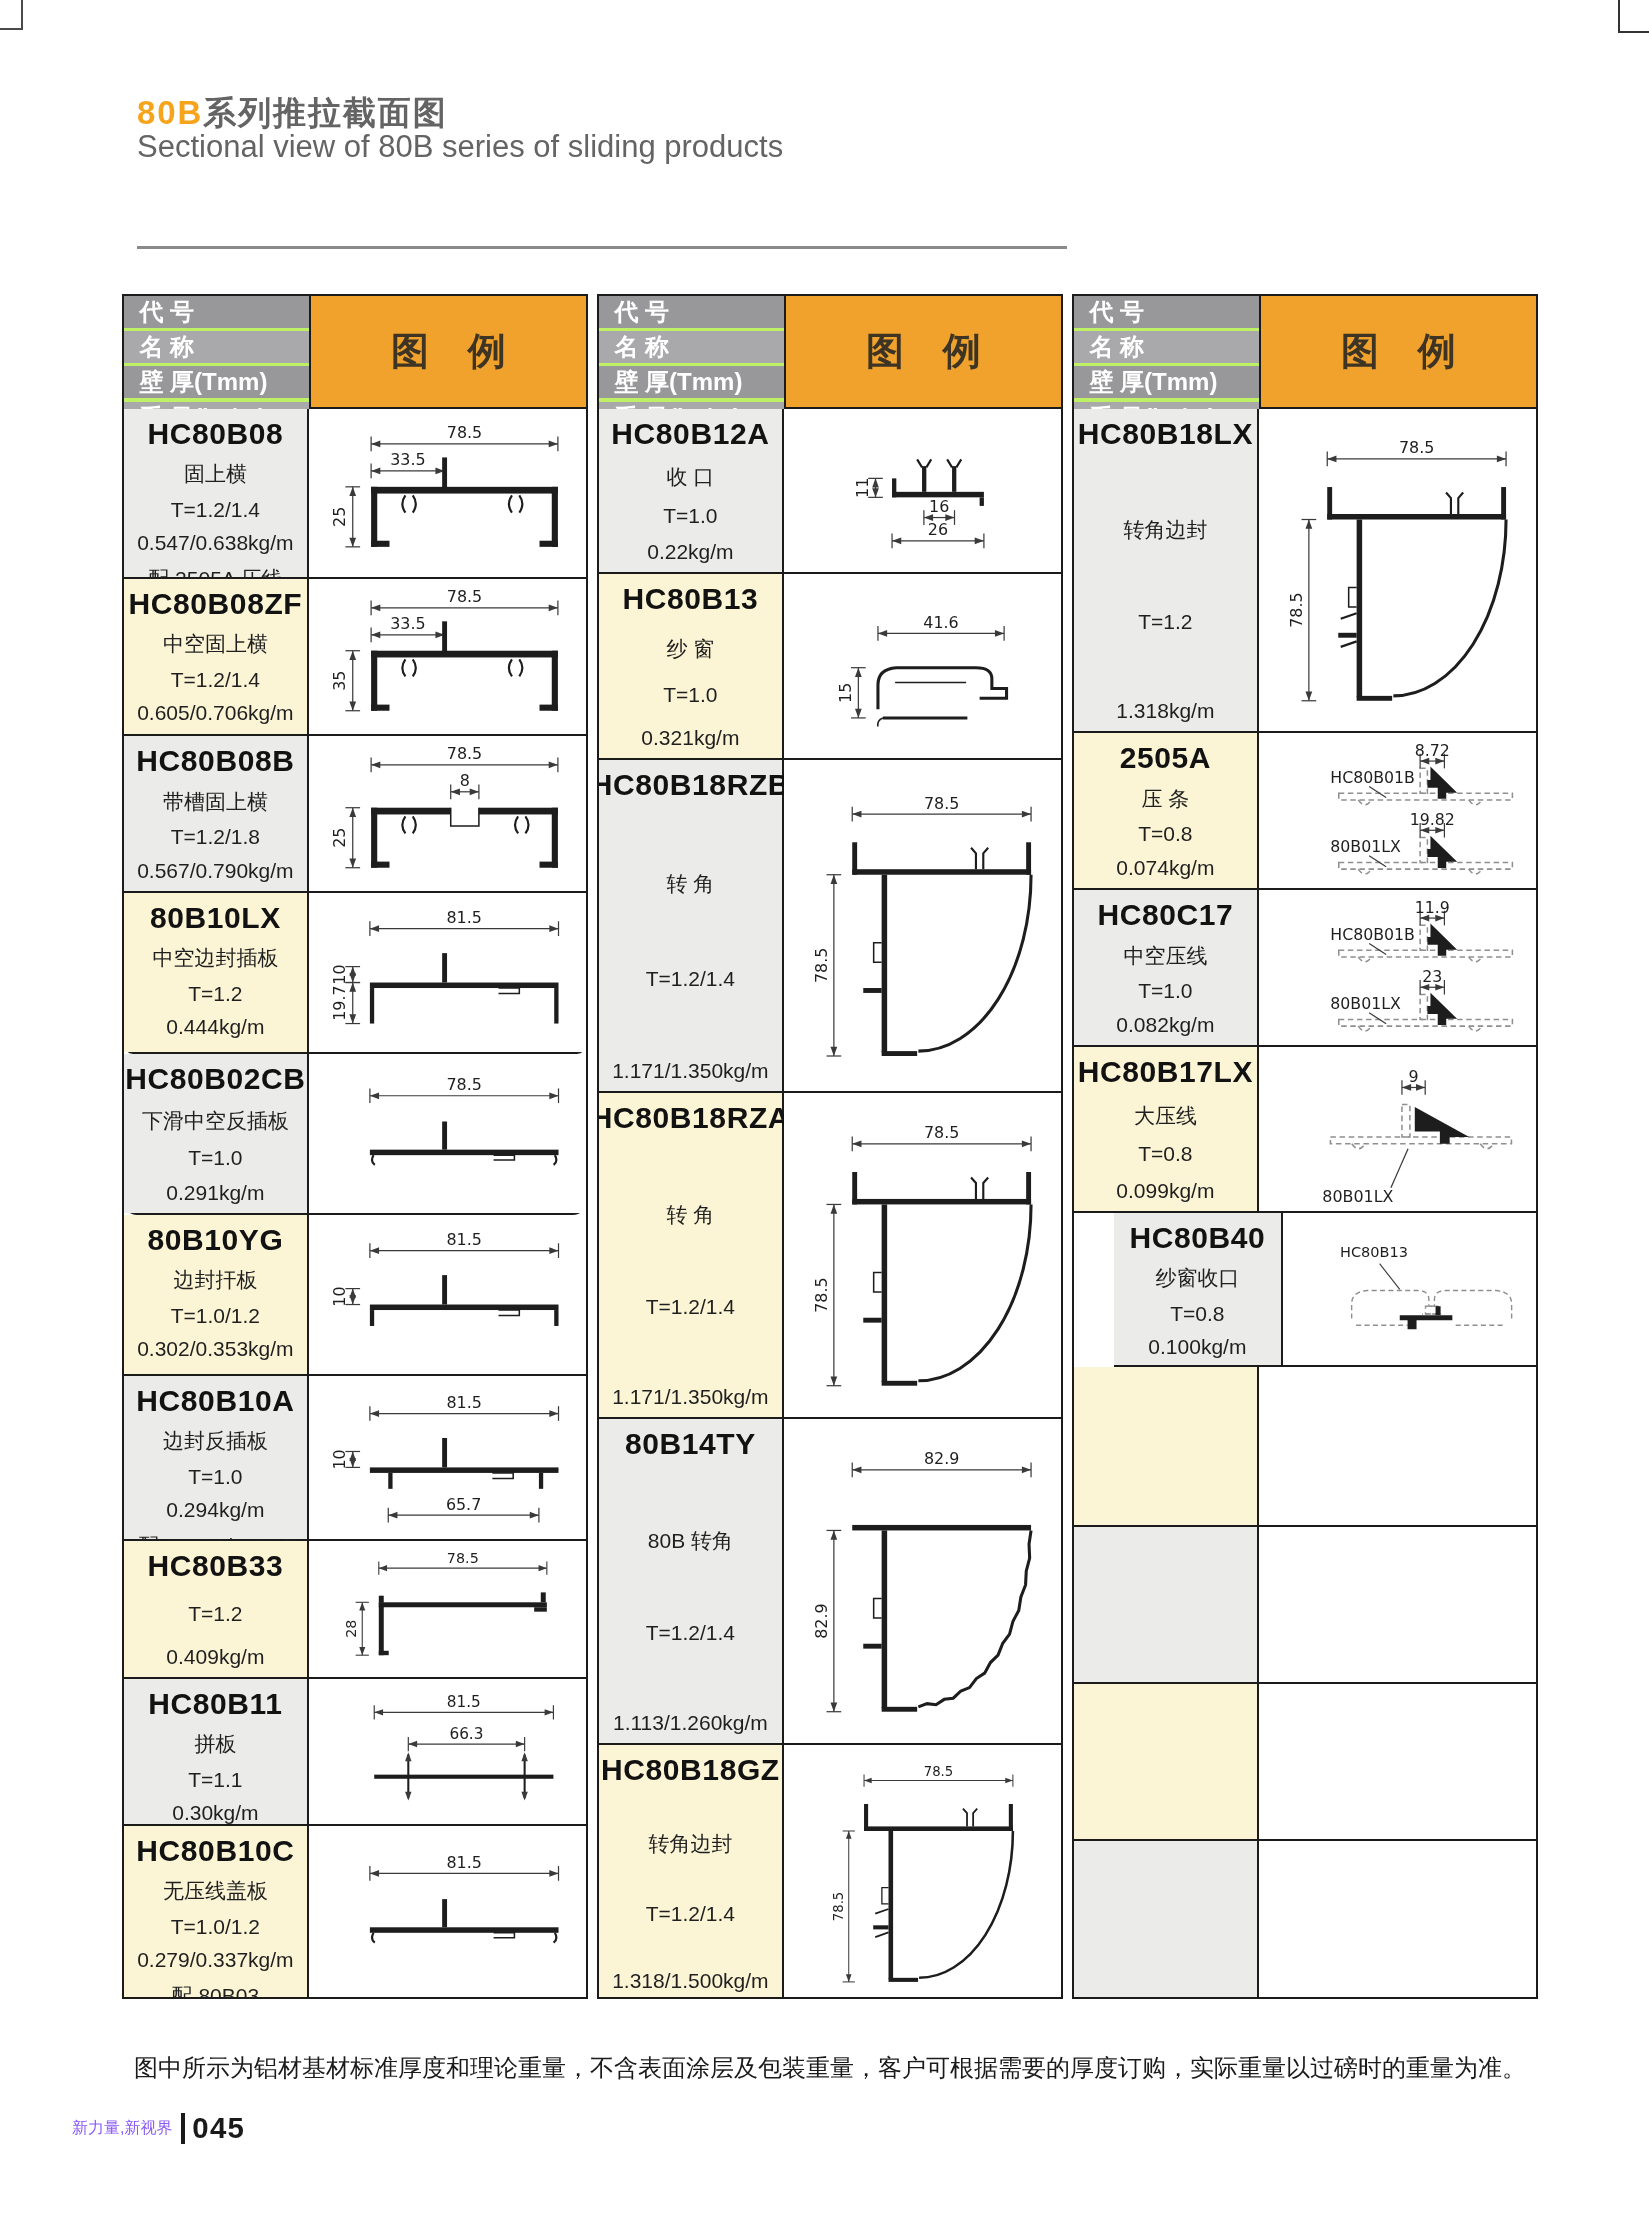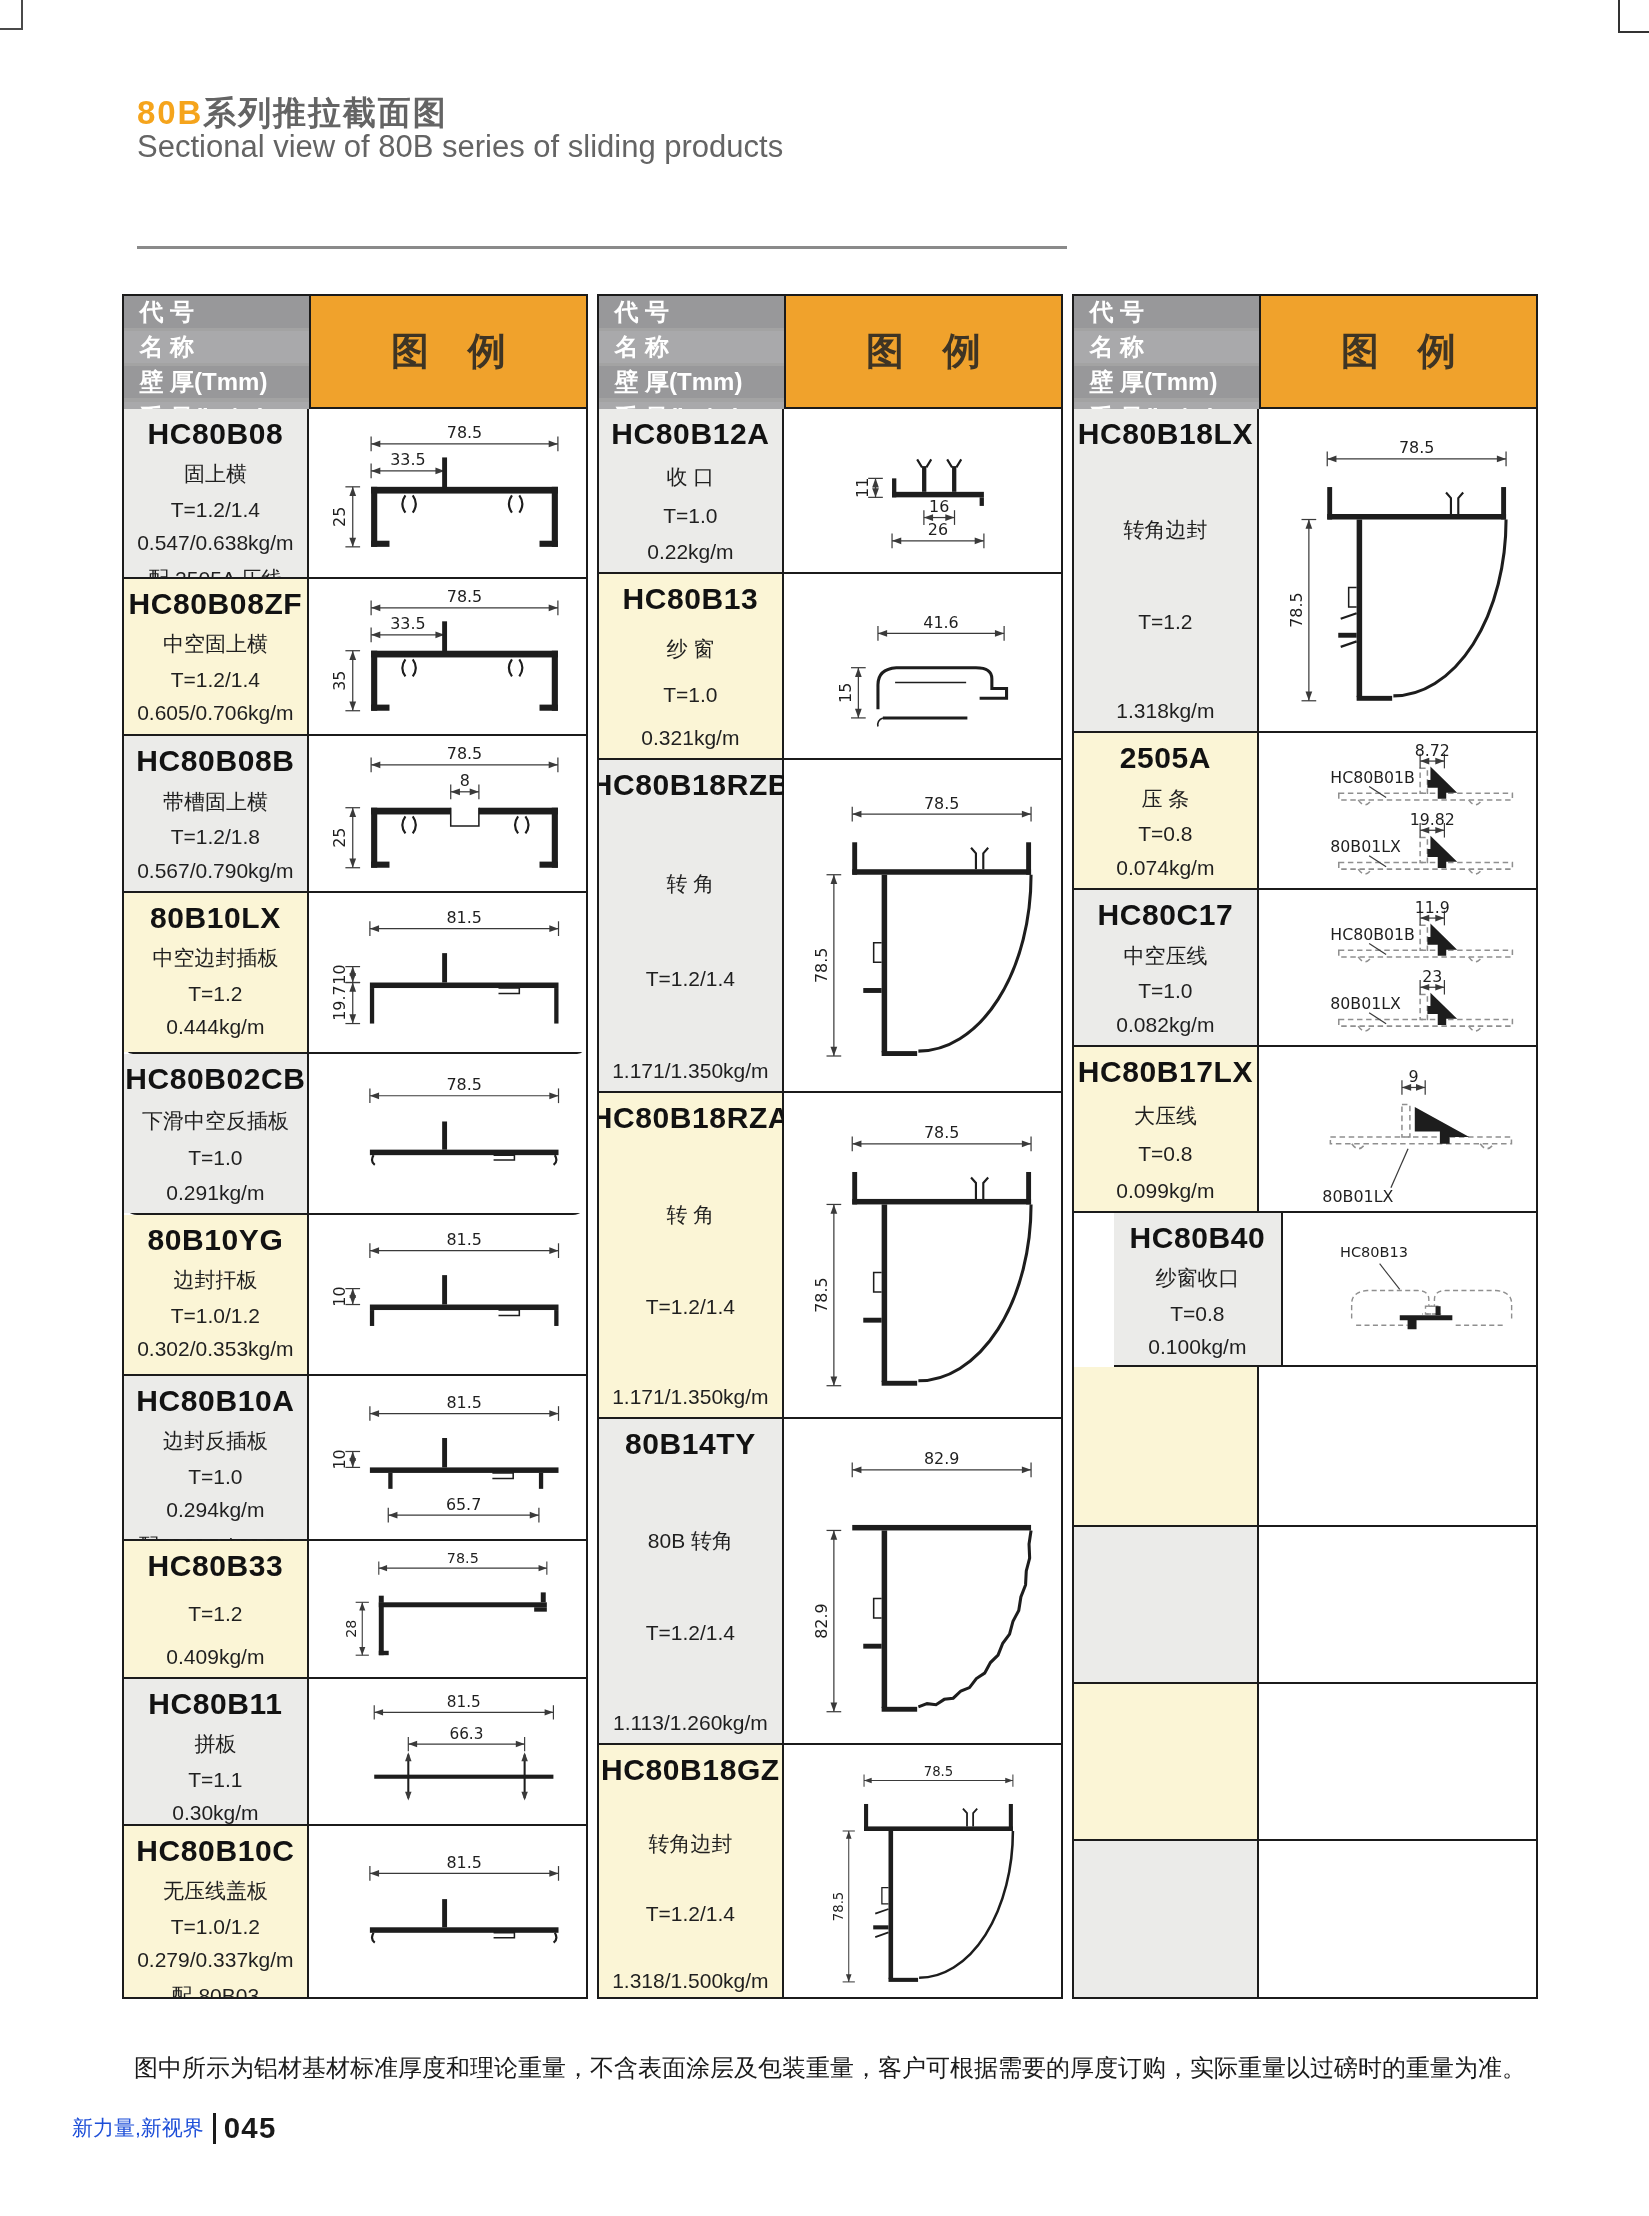--- a/index.html
+++ b/index.html
@@ -17,21 +17,21 @@
   .title{font-size:33px;font-weight:bold;letter-spacing:1.9px;line-height:1;}
   .title .hl{color:#F5A41C;}
   .title .rest{color:#646464;}
   .subtitle{font-size:31px;color:#646464;}
   .title-rule{position:absolute;left:137px;top:246px;width:930px;height:2.6px;background:#8a8a8a;}
 
   
   .catalog{position:absolute;left:122px;top:294px;width:1416px;display:flex;gap:9px;}
   .group{flex:1;border:2.6px solid #1B1B1B;height:1705px;display:flex;flex-direction:column;background:#fff;box-sizing:border-box;overflow:hidden;}
   .ghead{height:113px;flex:none;display:flex;border-bottom:2.6px solid #1B1B1B;box-sizing:border-box;}
-  .glabels{width:40%;flex:none;display:flex;flex-direction:column;gap:3.2px;background:#a3a3a3;justify-content:space-between;}
+  .glabels{width:40%;flex:none;display:flex;flex-direction:column;gap:3.2px;background:#bef264;justify-content:space-between;}
   .gband{flex:1;display:flex;align-items:center;padding-left:15.4px;color:#fff;font-weight:bold;font-size:24px;background:#98989A;white-space:nowrap;}
   .gband.alt{background:#A9A9AB;}
   .glegend{flex:1;background:#F0A22C;border-left:2.6px solid #1B1B1B;display:flex;align-items:center;justify-content:center;font-size:38px;font-weight:bold;color:#3E3424;letter-spacing:14px;text-indent:14px;}
   .row{display:flex;flex:none;border-bottom:2.6px solid #1B1B1B;box-sizing:border-box;}
   .row:last-child{border-bottom:none;flex:1 1 auto;}
   .rlabel{width:40%;flex:none;box-sizing:border-box;border-right:2.6px solid #1B1B1B;display:flex;flex-direction:column;align-items:center;justify-content:space-between;gap:9.6px;padding:7.7px 3.8px;text-align:center;}
   .bg-gray{background:#EBEBE9;}
   .bg-yellow{background:#FBF5D6;}
   .code{font-size:30px;font-weight:bold;color:#121212;letter-spacing:0.6px;}
   .ln{font-size:21px;color:#1f1f1f;}
@@ -44,21 +44,21 @@
   .dtx{font-size:26px;fill:#1f1f1f;}
   .pf{fill:#1d1d1d;}
   .ps{stroke:#1d1d1d;stroke-width:5;fill:none;}
   .pst{stroke:#1d1d1d;stroke-width:2.5;fill:none;}
   .cl{stroke:#1d1d1d;stroke-width:3.5;fill:none;}
   .gh{stroke:#8f8f8f;stroke-width:2.5;fill:none;stroke-dasharray:9 6;}
 
   
   .footnote{position:absolute;left:122px;top:2024px;width:1416px;text-align:center;font-size:24px;color:#1a1a1a;margin-top:28px;}
   .pagefoot{position:absolute;left:72px;top:2111px;display:flex;align-items:center;}
-  .pf-brand{font-size:21px;color:#1d4ed8;}
+  .pf-brand{font-size:16px;color:#8b5cf6;}
   .pf-bar{width:3.2px;height:31px;background:#1a1a1a;margin:0 7.7px 0 9px;}
   .pf-num{font-size:29.4px;font-weight:bold;color:#1a1a1a;letter-spacing:1.3px;}
 </style>
 </head>
 <body>
 
 <div class="cmark tl"></div>
 <div class="cmark tr"></div>
 
 <div class="title-block">

